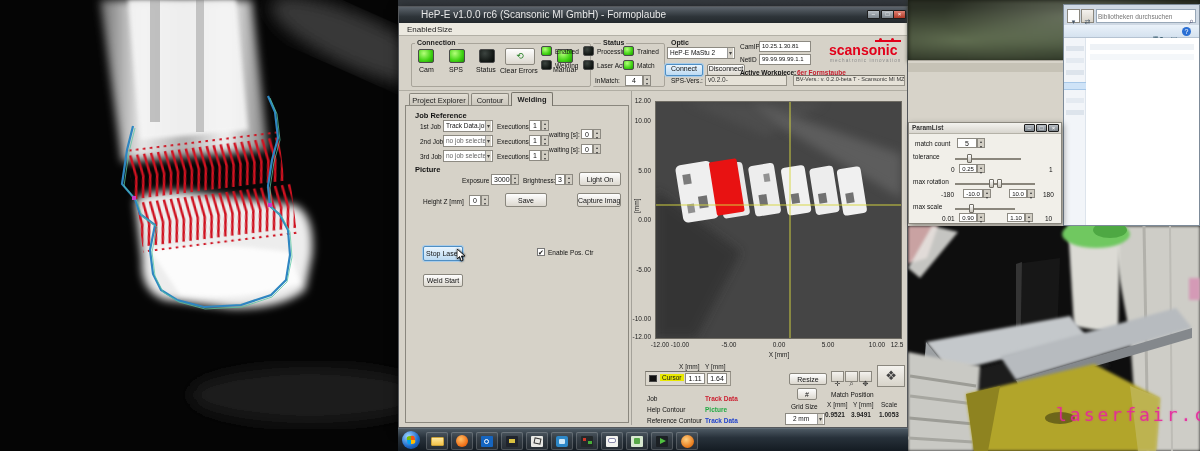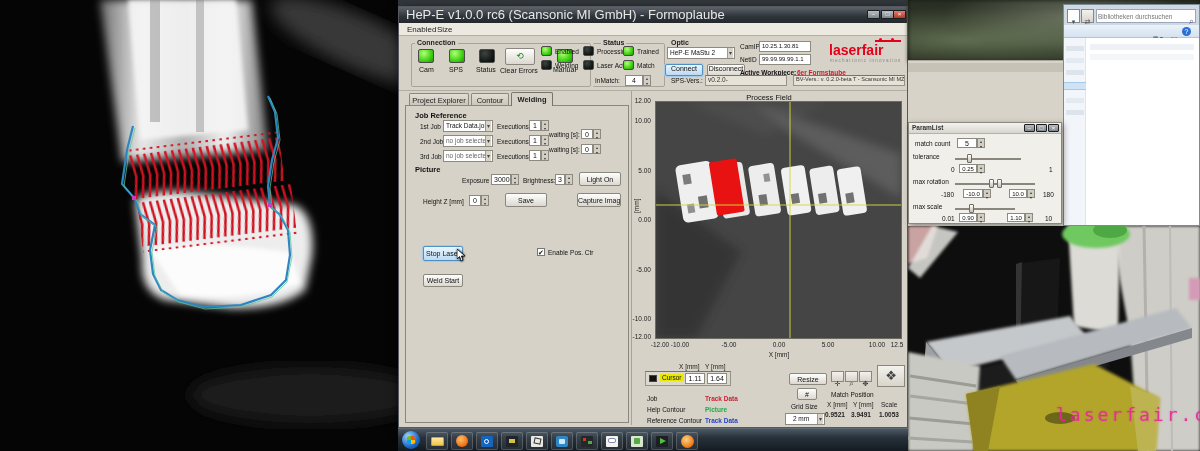--- a/index.html
+++ b/index.html
@@ -1,20 +1,20 @@
 <!DOCTYPE html>
 <html><head>
 <meta charset="utf-8">
 <style>
   *{margin:0;padding:0;box-sizing:border-box}
   html,body{width:1200px;height:451px;overflow:hidden}
   body{position:relative;background:#000;font-family:"Liberation Sans",sans-serif;color:#111}
   .r{position:absolute}
   .win{background:#d6d2c8;border:1px solid #55585c;box-shadow:0 3px 10px rgba(0,0,0,.65)}
-  .tbar{background:linear-gradient(#5c646c,#2e3439 60%,#23282c);color:#e8e8e8;font-size:13px;line-height:16px;padding-left:7px;white-space:nowrap;overflow:hidden}
+  .tbar{background:linear-gradient(#5c646c,#2e3439 60%,#23282c);color:#e8e8e8;font-size:10px;line-height:16px;padding-left:22px;white-space:nowrap;overflow:hidden}
   .winbtn{width:13px;height:9px;border:1px solid #1d1d1d;background:linear-gradient(#b8bec4,#7d858c);border-radius:1px;font-size:6px;line-height:7px;text-align:center;color:#fff}
   .winbtn.close{background:linear-gradient(#e08072,#b03a28)}
   .menu-item{font-size:8px;color:#222;padding:0 4px}
   .grp{border:1px solid #a8a49a;border-radius:2px}
   .grplbl{font-size:7px;font-weight:bold;color:#222;background:#d6d2c8;padding:0 2px;line-height:8px}
   .led{border:1px solid #4a4a4a;border-radius:2px}
   .led.on{background:radial-gradient(circle at 35% 28%,#b4ff7a,#3fd212 60%,#1f9406)}
   .led.off{background:radial-gradient(circle at 35% 28%,#3c4440,#141916 65%,#060a08)}
   .lbl{font-size:7px;color:#111;white-space:nowrap}
   .lbl.sm{font-size:6.5px}
@@ -153,21 +153,21 @@
     <div class="r fld" style="left:360px;top:34px;width:52px;height:11px;font-size:6px">10.25.1.30.81</div>
     <span class="r lbl sm" style="left:341px;top:49px">NetID</span>
     <div class="r fld" style="left:360px;top:47px;width:52px;height:11px;font-size:6px">99.99.99.99.1.1</div>
     <span class="r lbl sm" style="left:341px;top:62px;font-weight:bold">Active Workpiece:</span>
     <span class="r lbl sm" style="left:398px;top:62px;color:#c42030;font-weight:bold">6er Formstaube</span>
 
     <div class="r" style="left:430px;top:33px;width:76px;height:26px">
       <div class="r" style="left:46px;top:0;width:26px;height:2px;background:#e2001a"></div>
       <div class="r" style="left:50px;top:-2px;width:3px;height:3px;border-radius:50%;background:#e2001a"></div>
       <div class="r" style="left:62px;top:-2px;width:3px;height:3px;border-radius:50%;background:#e2001a"></div>
-      <div class="r" style="left:0;top:2px;font-size:14px;font-weight:bold;color:#e2001a;letter-spacing:0px;font-family:'Liberation Sans',sans-serif">laserfair</div>
+      <div class="r" style="left:0;top:2px;font-size:14px;font-weight:bold;color:#e2001a;letter-spacing:0px;font-family:'Liberation Sans',sans-serif">scansonic</div>
       <div class="r" style="left:1px;top:18px;font-size:4.6px;color:#8a8a8a;letter-spacing:1.1px">mechatronic innovation</div>
     </div>
 
     <span class="r lbl sm" style="left:196px;top:70px">InMatch:</span>
     <div class="r fld" style="left:226px;top:68px;width:18px;height:11px;text-align:center">4</div>
     <div class="r spin" style="left:244px;top:68px;height:11px"></div>
     <span class="r lbl sm" style="left:272px;top:70px">SPS-Vers.:</span>
     <div class="r sunken" style="left:306px;top:68px;width:82px;height:11px">v0.2.0-</div>
     <div class="r sunken" style="left:394px;top:68px;width:112px;height:11px;font-size:5.6px">BV-Vers.: v. 0.2.0-beta T - Scansonic MI MZ (2015)</div>
 
@@ -222,21 +222,20 @@
 
     <div class="r btn focus" style="left:24px;top:239px;width:40px;height:15px;line-height:14px">Stop Laser</div>
     <svg class="r ptr" style="left:58px;top:242px" width="9" height="13" viewBox="0 0 9 13">
       <polygon points="0,0 0,10 2.6,7.6 4.2,12 6,11.2 4.4,7 8,7" fill="#fff" stroke="#000" stroke-width="0.8"></polygon>
     </svg>
     <div class="r cb" style="left:138px;top:241px"></div>
     <span class="r lbl sm" style="left:149px;top:242px">Enable Pos. Ctr</span>
     <div class="r btn" style="left:24px;top:267px;width:40px;height:13px;line-height:12px">Weld Start</div>
 
     <div class="r" style="left:232px;top:84px;width:1px;height:334px;background:#a5a29a"></div>
-    <div class="r lbl" style="left:236px;top:86px;width:268px;text-align:center;font-size:7.5px">Process Field</div>
 
     <span class="tick" style="right:256px;top:90px">12.00</span>
     <span class="tick" style="right:256px;top:110px">10.00</span>
     <span class="tick" style="right:256px;top:160px">5.00</span>
     <span class="tick" style="right:256px;top:209px">0.00</span>
     <span class="tick" style="right:256px;top:259px">-5.00</span>
     <span class="tick" style="right:256px;top:308px">-10.00</span>
     <span class="tick" style="right:256px;top:326px">-12.00</span>
     <span class="tick" style="left:234px;top:206px;transform:rotate(-90deg);transform-origin:left top">[mm]</span>
 

